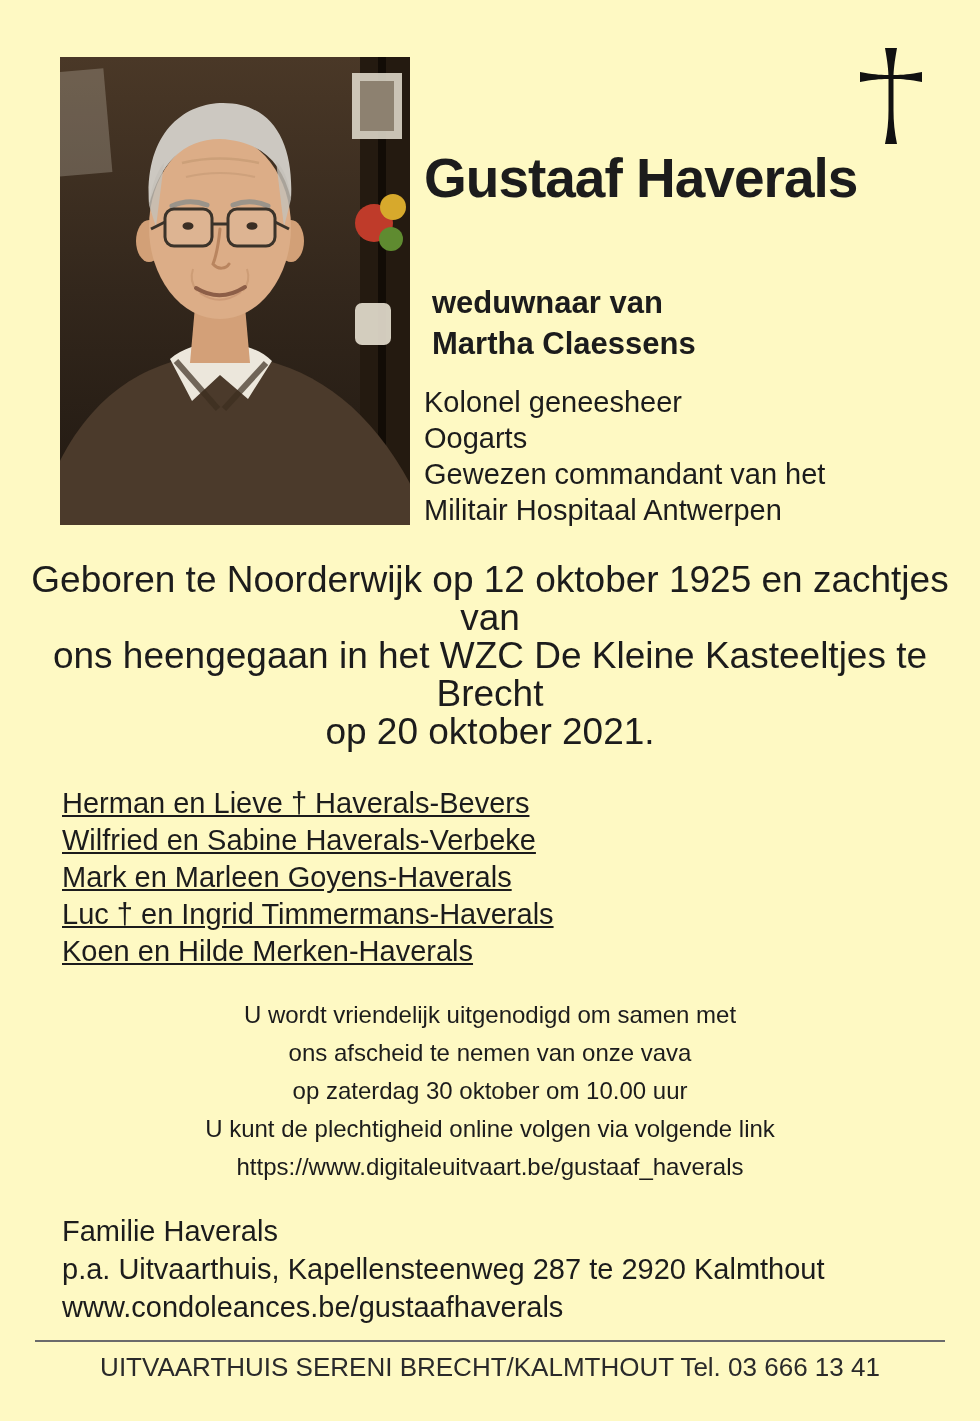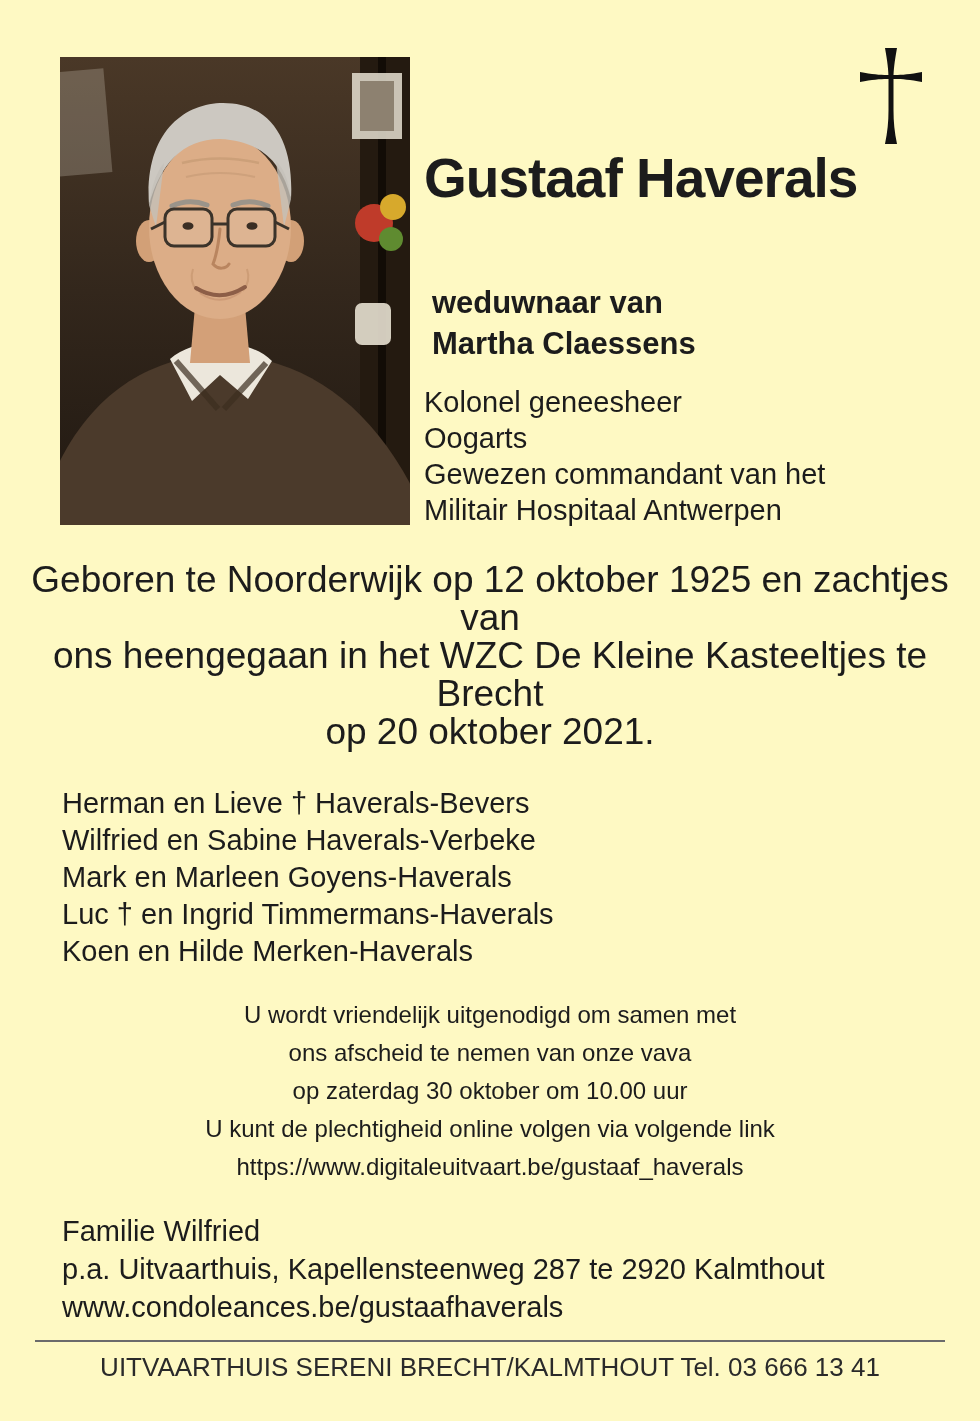--- a/index.html
+++ b/index.html
@@ -27,21 +27,21 @@
   .relation {
     position: absolute; left: 432px; top: 258px;
     font-size: 31px; font-weight: bold; line-height: 41px; margin-top: 24px;
   }
   .titles {
     position: absolute; left: 424px; top: 384px;
     font-size: 29px; line-height: 36px;
   }
   .intro { margin-top: 36px; text-align: center; font-size: 37px; line-height: 38px; }
   .announce { margin: 30px 0 0 62px; font-size: 29px; line-height: 38px; }
-  .family { margin: 34px 0 0 62px; font-size: 29px; line-height: 37px; }
+  .family { margin: 34px 0 0 62px; font-size: 29px; line-height: 37px; text-decoration: underline; }
   .invitation { margin-top: 26px; text-align: center; font-size: 24px; line-height: 38px; }
   .contact { margin: 26px 0 0 62px; font-size: 29px; line-height: 38px; }
   .rule { border: none; border-top: 2px solid #6b6b6b; margin: 14px 35px 0 35px; }
   .footer { margin-top: 10px; text-align: center; font-size: 26px; color: #2a2a2a; }
 </style>
 </head>
 <body>
 
 <div class="page">
 
@@ -137,21 +137,21 @@
 
   <div class="invitation">
     <div>U wordt vriendelijk uitgenodigd om samen met</div>
     <div>ons afscheid te nemen van onze vava</div>
     <div>op zaterdag 30 oktober om 10.00 uur</div>
     <div>U kunt de plechtigheid online volgen via volgende link</div>
     <div>https://www.digitaleuitvaart.be/gustaaf_haverals</div>
   </div>
 
   <div class="contact">
-    <div>Familie Wilfried</div>
+    <div>Familie Haverals</div>
     <div>p.a. Uitvaarthuis, Kapellensteenweg 287 te 2920 Kalmthout</div>
     <div>www.condoleances.be/gustaafhaverals</div>
   </div>
 
   <hr class="rule">
 
   <div class="footer">UITVAARTHUIS SERENI BRECHT/KALMTHOUT Tel. 03 666 13 41</div>
 
 </div>
 

